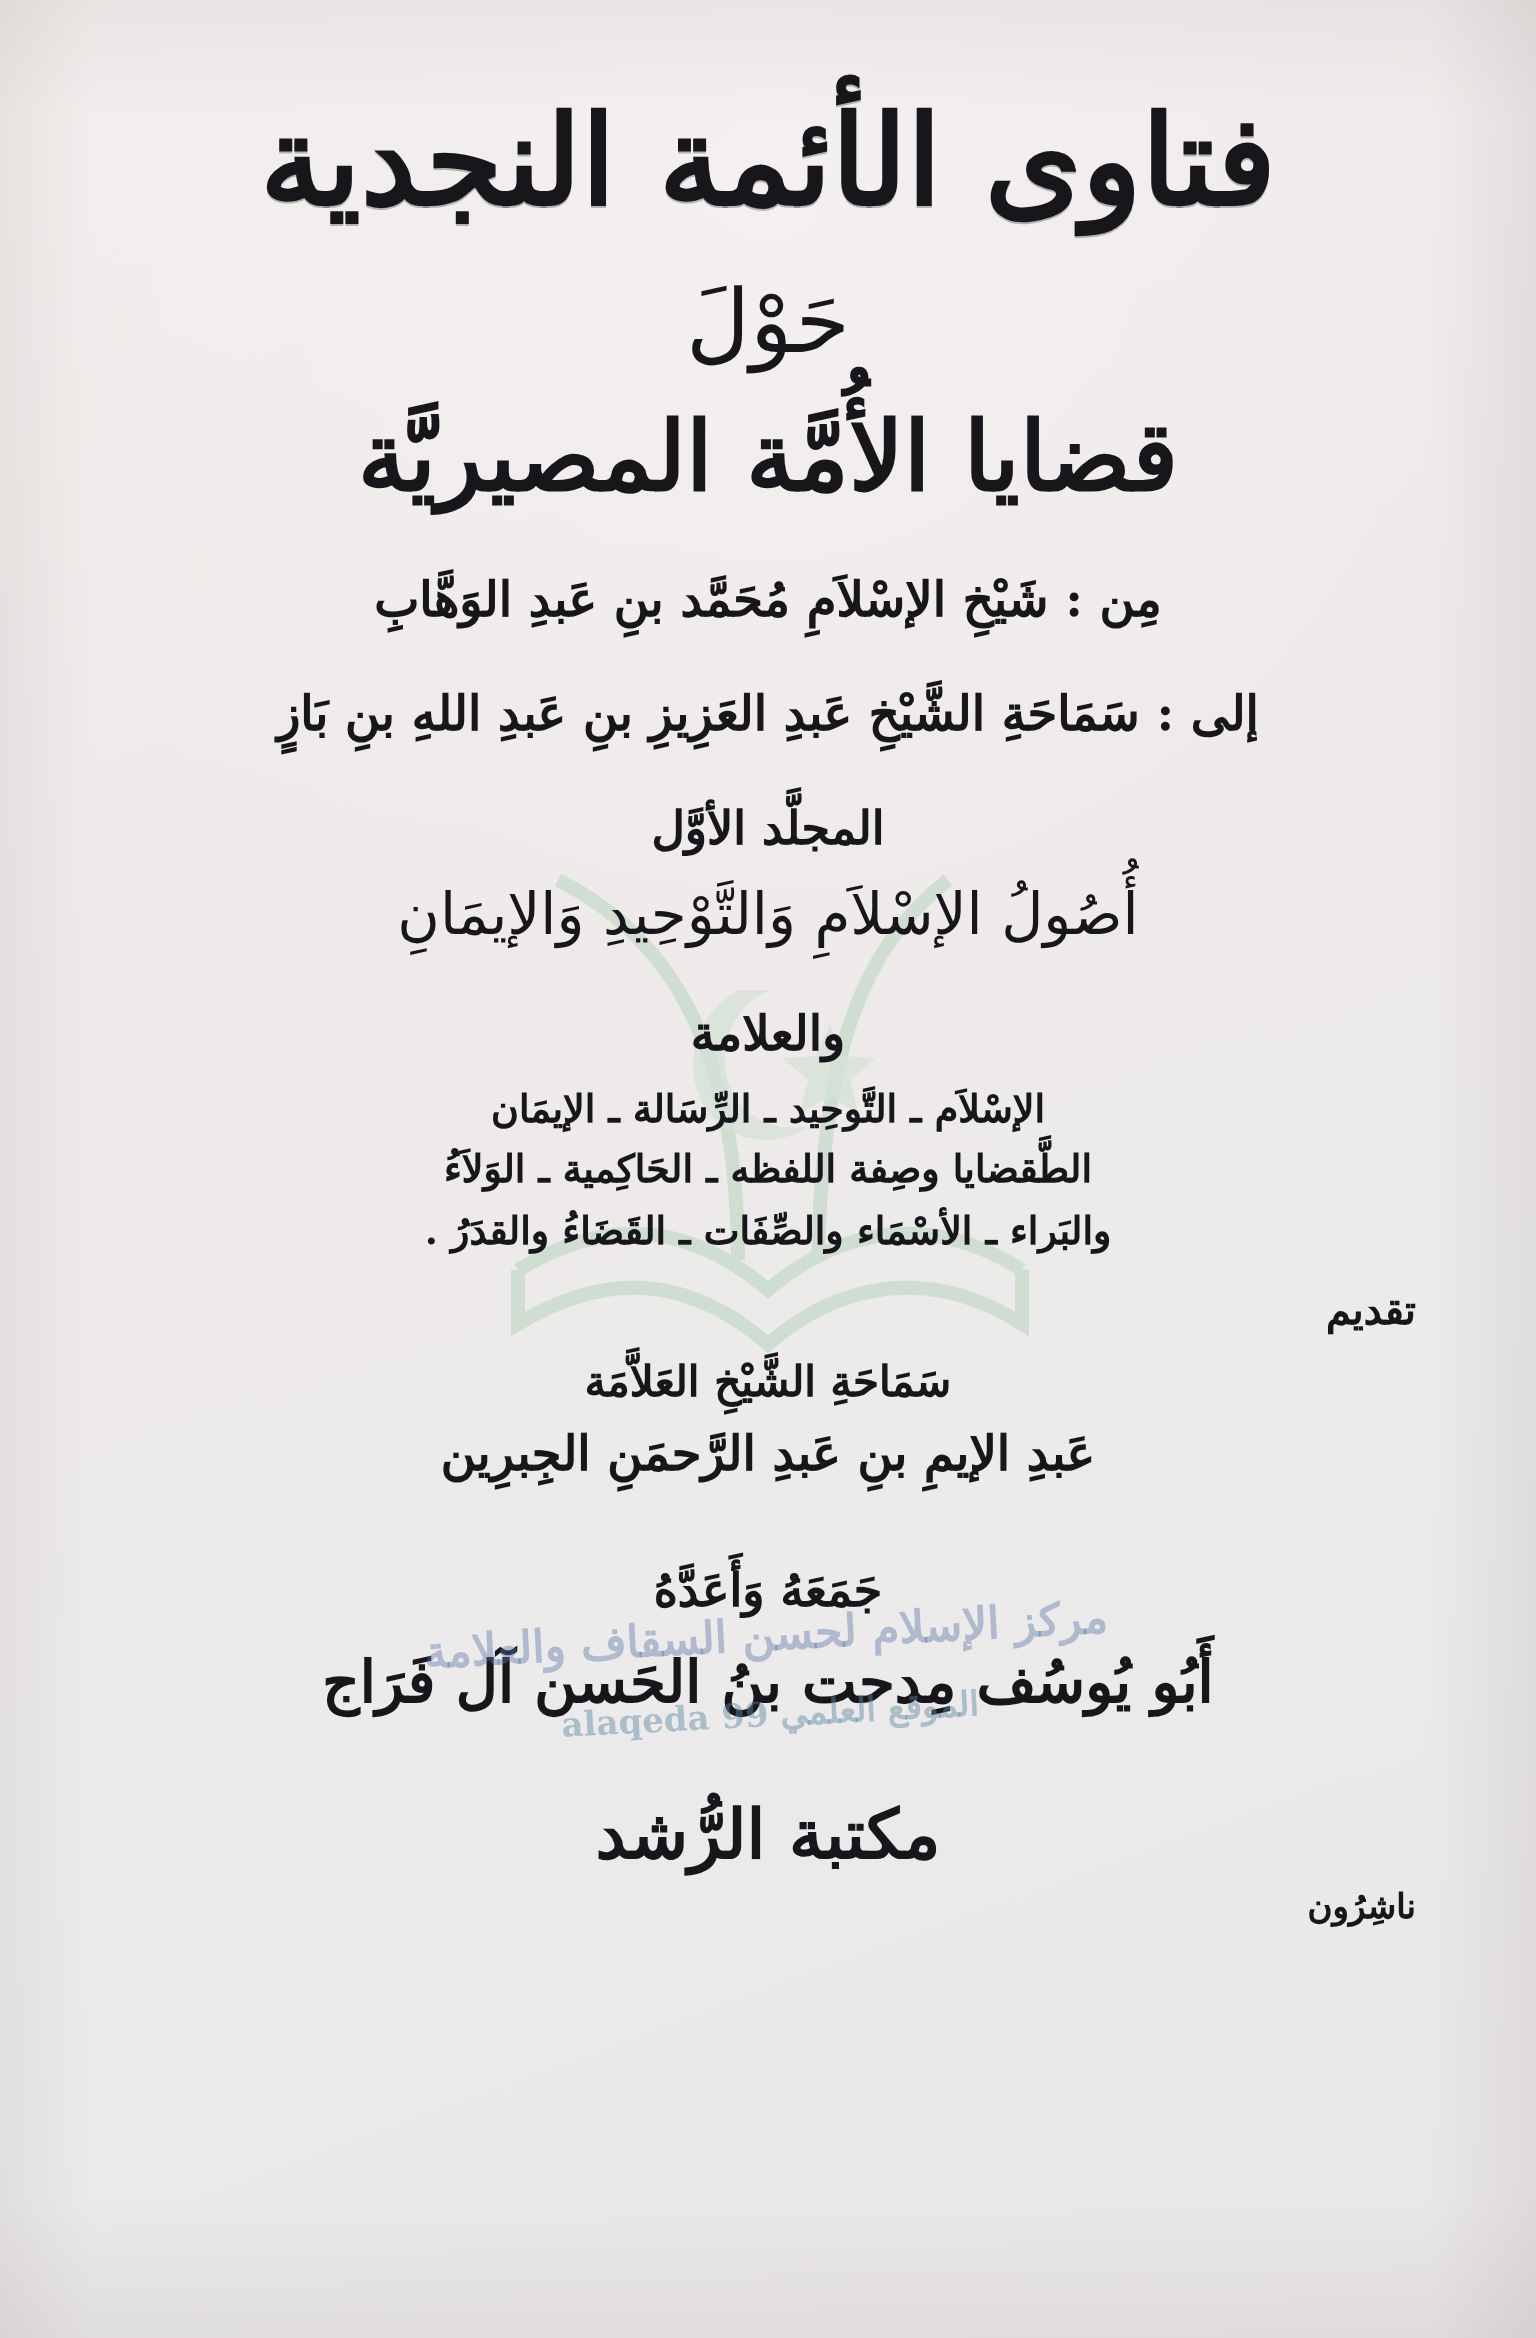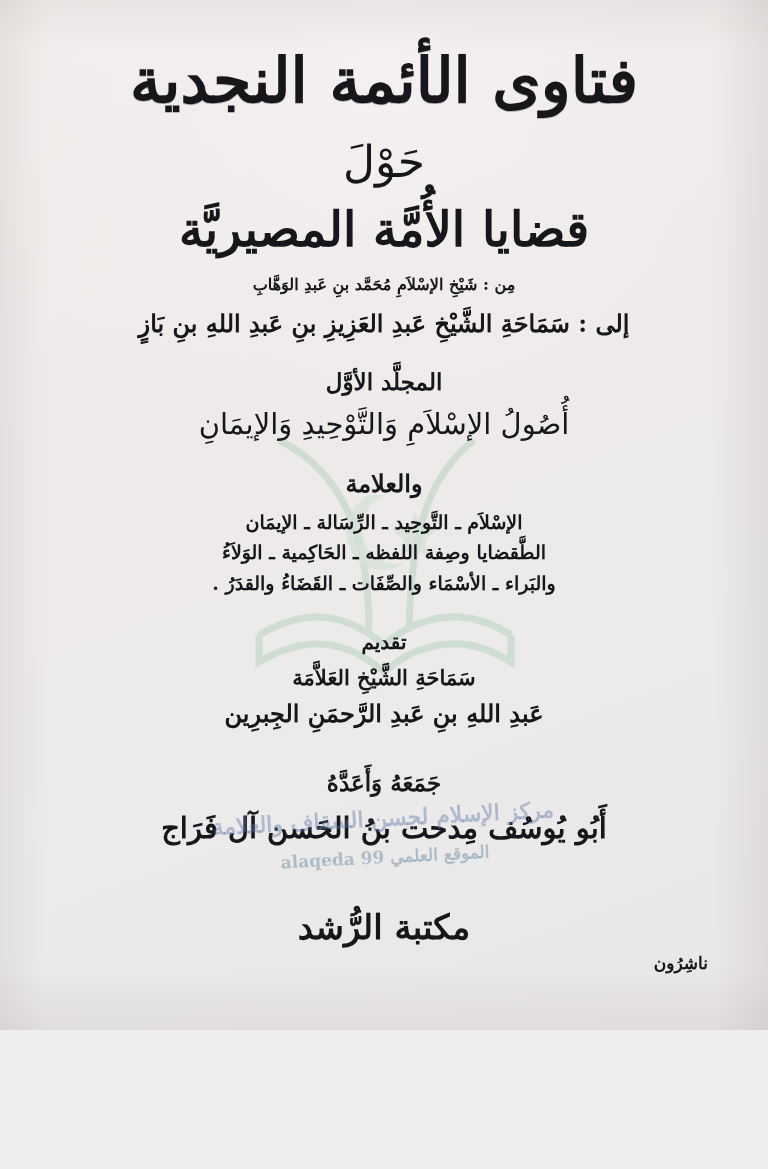--- a/index.html
+++ b/index.html
@@ -11,21 +11,21 @@
     height: 1169px;
     background: #efeded;
     font-family: "DejaVu Serif", "Liberation Serif", serif;
     overflow: hidden;
   }
 
   
   .page {
     position: relative;
     width: 768px;
-    height: 1030px;
+    height: 1169px;
     background:
       radial-gradient(ellipse 90% 60% at 50% 8%, #f4eff0 0%, rgba(244,239,240,0) 60%),
       linear-gradient(160deg, #f2eeec 0%, #eeeae9 35%, #eceaea 65%, #e9e7e6 100%);
     box-sizing: border-box;
     overflow: hidden;
   }
   
   .page::after {
     content: "";
     position: absolute;
@@ -75,26 +75,26 @@
     margin-top: 14px;
     font-size: 44px;
     font-weight: normal;
   }
   .title-sub {
     margin-top: 10px;
     font-size: 48px;
     font-weight: bold;
   }
   .from-line {
-    margin-top: 16px;
-    font-size: 16px;
+    margin-top: 26px;
+    font-size: 24px;
     font-weight: bold;
   }
   .to-line {
-    margin-top: 14px;
+    margin-top: 27px;
     font-size: 24px;
     font-weight: bold;
   }
   .volume {
     margin-top: 29px;
     font-size: 23px;
     font-weight: bold;
   }
   .volume-title {
     margin-top: 10px;
@@ -108,23 +108,24 @@
   }
   .topics-list {
     margin-top: 12px;
   }
   .topics-list .line {
     font-size: 19px;
     font-weight: bold;
     margin-top: 7px;
   }
   .presented-label {
-    margin-top: 34px;
+    margin-top: 14px;
     font-size: 20px;
     font-weight: bold;
+    text-align: right;
   }
   .presenter-title {
     margin-top: 10px;
     font-size: 21px;
     font-weight: bold;
   }
   .presenter-name {
     margin-top: 8px;
     font-size: 24px;
     font-weight: bold;
@@ -133,21 +134,21 @@
     margin-top: 40px;
     font-size: 23px;
     font-weight: bold;
   }
   .compiler-name {
     margin-top: 12px;
     font-size: 29px;
     font-weight: bold;
   }
   .publisher {
-    margin-top: 60px;
+    margin-top: 38px;
     font-size: 34px;
     font-weight: bold;
   }
   .publisher-sub {
     margin-top: 4px;
     font-size: 17px;
     font-weight: bold;
     text-align: right;
   }
 
@@ -208,21 +209,21 @@
 
     <div class="line topics-label">والعلامة</div>
     <div class="topics-list">
       <div class="line">الإسْلاَم ـ التَّوحِيد ـ الرِّسَالة ـ الإيمَان</div>
       <div class="line">الطَّقضايا وصِفة اللفظه ـ الحَاكِمية ـ الوَلاَءُ</div>
       <div class="line">والبَراء ـ الأسْمَاء والصِّفَات ـ القَضَاءُ والقدَرُ .</div>
     </div>
 
     <div class="line presented-label">تقديم</div>
     <div class="line presenter-title">سَمَاحَةِ الشَّيْخِ العَلاَّمَة</div>
-    <div class="line presenter-name">عَبدِ اللهِ بنِ عَبدِ الرَّحمَنِ الجِبرِين</div>
+    <div class="line presenter-name">عَبدِ الإيمِ بنِ عَبدِ الرَّحمَنِ الجِبرِين</div>
 
     <div class="line compiled-label">جَمَعَهُ وَأَعَدَّهُ</div>
     <div class="line compiler-name">أَبُو يُوسُف مِدحت بنُ الحَسن آل فَرَاج</div>
 
     <div class="line publisher">مكتبة الرُّشد</div>
     <div class="line publisher-sub">ناشِرُون</div>
 
   </div>
 
   <div class="stamp">

